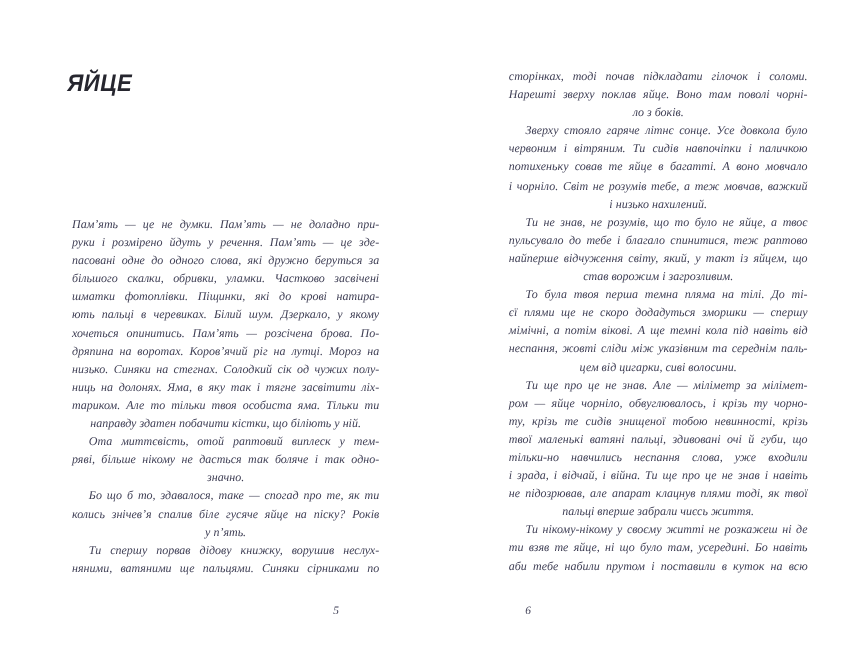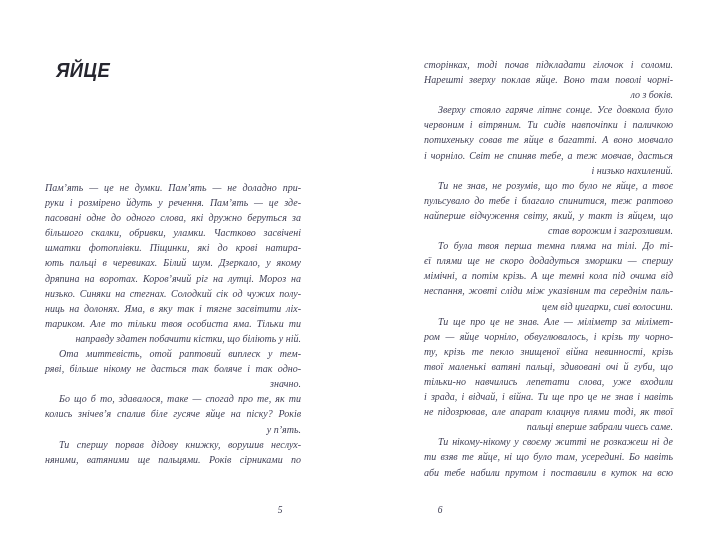--- a/index.html
+++ b/index.html
@@ -30,28 +30,28 @@
     transform-origin: left top;
     white-space: nowrap;
   }
 
   .body-text {
     position: absolute;
     font-style: italic;
     font-size: 10px;
     color: var(--body-color, #3f3f55);
   }
-  #left-body  { left: 45px;  top: 180px; width: 256px; font-family: Liberation Serif, serif; }
+  #left-body  { left: 60px;  top: 180px; width: 256px; font-family: Liberation Serif, serif; }
   #right-body { left: 64px;  top: 57px;  width: 249px; } 
 
   .line {
     height: 15.1px;
     line-height: 15.1px;
     white-space: nowrap;
-    text-align: right;
+    text-align: center;
   }
   .line.jst {
     white-space: normal;
     text-align: justify;
     text-align-last: justify;
   }
   .line.ind { text-indent: 14px; }
 
   .page-number {
     position: absolute;
@@ -73,64 +73,65 @@
 
   <div class="page" id="left-page">
     <div class="chapter-title">ЯЙЦЕ</div>
     <div class="body-text" id="left-body">
         <div class="line jst">Пам’ять — це не думки. Пам’ять — не доладно при-</div>
         <div class="line jst">руки і розмірено йдуть у речення. Пам’ять — це зде-</div>
         <div class="line jst">пасовані одне до одного слова, які дружно беруться за</div>
         <div class="line jst">більшого скалки, обривки, уламки. Частково засвічені</div>
         <div class="line jst">шматки фотоплівки. Піщинки, які до крові натира-</div>
         <div class="line jst">ють пальці в черевиках. Білий шум. Дзеркало, у якому</div>
+        <div class="line jst">хочеться опинитись. Пам’ять — розсічена брова. По-</div>
         <div class="line jst">дряпина на воротах. Коров’ячий ріг на лутці. Мороз на</div>
         <div class="line jst">низько. Синяки на стегнах. Солодкий сік од чужих полу-</div>
         <div class="line jst">ниць на долонях. Яма, в яку так і тягне засвітити ліх-</div>
         <div class="line jst">тариком. Але то тільки твоя особиста яма. Тільки ти</div>
         <div class="line">направду здатен побачити кістки, що біліють у ній.</div>
         <div class="line ind jst">Ота миттєвість, отой раптовий виплеск у тем-</div>
         <div class="line jst">ряві, більше нікому не дасться так боляче і так одно-</div>
         <div class="line">значно.</div>
         <div class="line ind jst">Бо що б то, здавалося, таке — спогад про те, як ти</div>
         <div class="line jst">колись знічев’я спалив біле гусяче яйце на піску? Років</div>
         <div class="line">у п’ять.</div>
         <div class="line ind jst">Ти спершу порвав дідову книжку, ворушив неслух-</div>
-        <div class="line jst">няними, ватяними ще пальцями. Років сірниками по</div>
+        <div class="line jst">няними, ватяними ще пальцями. Синяки сірниками по</div>
       </div>
     <div class="page-number" id="page-number-left">5</div>
   </div>
 
   <div class="page" id="right-page">
     <div class="body-text" id="right-body">
         <div class="line jst">сторінках, тоді почав підкладати гілочок і соломи.</div>
         <div class="line jst">Нарешті зверху поклав яйце. Воно там поволі чорні-</div>
         <div class="line">ло з боків.</div>
         <div class="line ind jst">Зверху стояло гаряче літнє сонце. Усе довкола було</div>
         <div class="line jst">червоним і вітряним. Ти сидів навпочіпки і паличкою</div>
         <div class="line jst">потихеньку совав те яйце в багатті. А воно мовчало</div>
-        <div class="line jst">і чорніло. Світ не спиняв тебе, а теж мовчав, дасться</div>
+        <div class="line jst">і чорніло. Світ не розумів тебе, а теж мовчав, важкий</div>
         <div class="line">і низько нахилений.</div>
         <div class="line ind jst">Ти не знав, не розумів, що то було не яйце, а твоє</div>
         <div class="line jst">пульсувало до тебе і благало спинитися, теж раптово</div>
         <div class="line jst">найперше відчуження світу, який, у такт із яйцем, що</div>
         <div class="line">став ворожим і загрозливим.</div>
         <div class="line ind jst">То була твоя перша темна пляма на тілі. До ті-</div>
         <div class="line jst">єї плями ще не скоро додадуться зморшки — спершу</div>
-        <div class="line jst">мімічні, а потім крізь. А ще темні кола під очима від</div>
+        <div class="line jst">мімічні, а потім вікові. А ще темні кола під навіть від</div>
         <div class="line jst">неспання, жовті сліди між указівним та середнім паль-</div>
         <div class="line">цем від цигарки, сиві волосини.</div>
         <div class="line ind jst">Ти ще про це не знав. Але — міліметр за мілімет-</div>
         <div class="line jst">ром — яйце чорніло, обвуглювалось, і крізь ту чорно-</div>
-        <div class="line jst">ту, крізь те пекло знищеної війна невинності, крізь</div>
+        <div class="line jst">ту, крізь те сидів знищеної тобою невинності, крізь</div>
         <div class="line jst">твої маленькі ватяні пальці, здивовані очі й губи, що</div>
-        <div class="line jst">тільки-но навчились лепетати слова, уже входили</div>
+        <div class="line jst">тільки-но навчились неспання слова, уже входили</div>
         <div class="line jst">і зрада, і відчай, і війна. Ти ще про це не знав і навіть</div>
         <div class="line jst">не підозрював, але апарат клацнув плями тоді, як твої</div>
-        <div class="line">пальці вперше забрали чиєсь саме.</div>
+        <div class="line">пальці вперше забрали чиєсь життя.</div>
         <div class="line ind jst">Ти нікому-нікому у своєму житті не розкажеш ні де</div>
         <div class="line jst">ти взяв те яйце, ні що було там, усередині. Бо навіть</div>
         <div class="line jst">аби тебе набили прутом і поставили в куток на всю</div>
       </div>
     <div class="page-number" id="page-number-right">6</div>
   </div>
 
 </div>
 
 </body></html>

